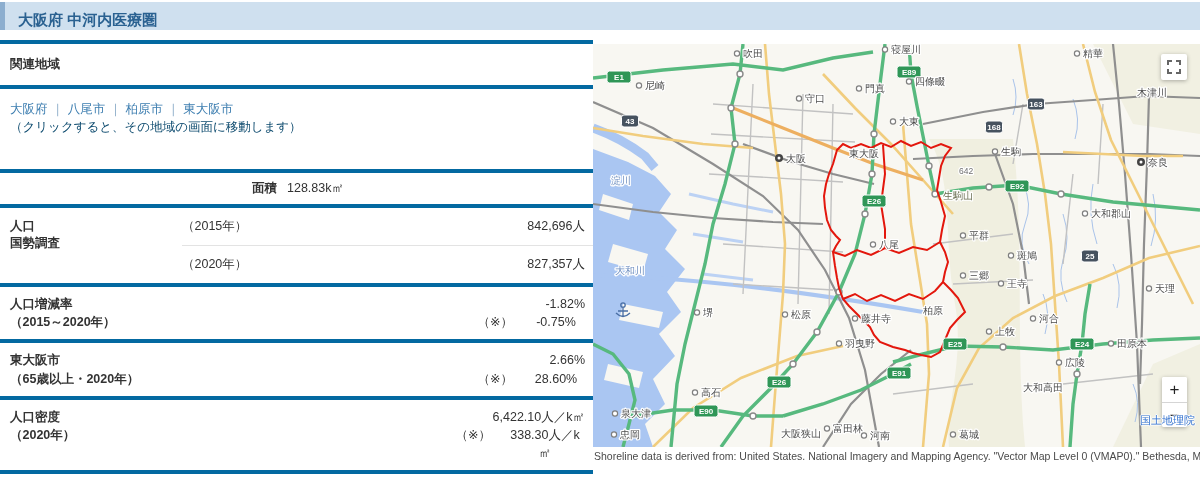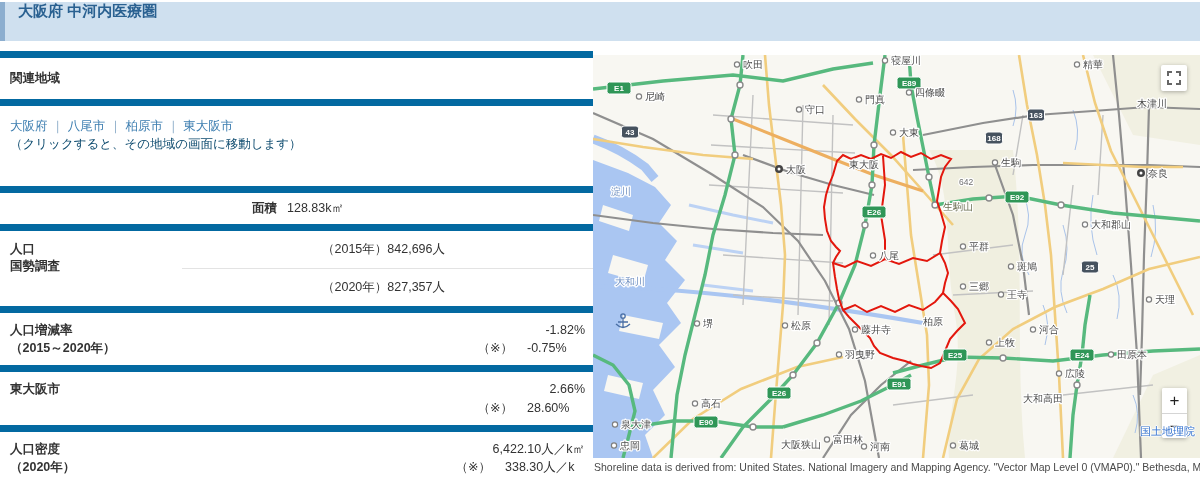--- a/index.html
+++ b/index.html
@@ -5,55 +5,55 @@
   * { box-sizing: border-box; }
   html,body { margin:0; padding:0; }
   body {
     width:1200px; height:479px; overflow:hidden;
     background:#fff; color:#333;
     font-family:"Liberation Sans","DejaVu Sans",sans-serif;
     font-size:12.5px;
   }
   
   .page-header {
-    margin-top:2px; height:39px;
+    margin-top:2px; height:28px;
     background:#cfe0ef; border-left:5px solid #8caecf;
-    display:flex; align-items:flex-start;
+    display:flex; align-items:flex-end;
   }
   .page-header h1 { font-size:15px; font-weight:bold; color:#2a6191; margin:0 0 0 13px; }
 
   
   .content { display:flex; align-items:flex-start; }
   .left-panel { width:593px; margin-top:10px; }
   .map-panel  { width:607px; margin-top:14px; position:relative; }
 
   
-  .row { border-top:7px solid #0369a1; }
+  .row { border-top:4px solid #0369a1; }
   .row-related-label { padding:12px 10px; font-weight:bold; }
   .row-links { padding:11px 10px 33px 10px; line-height:1.45;font-family:Liberation Serif, serif; }
   a.blue { color:#3d7eb0; text-decoration:none; cursor:pointer; }
   .sep { color:#7aa0c0; margin:0 4px; }
   .note { color:#0c4a6e; }
 
   .kv { display:flex; justify-content:center; align-items:flex-start; }
   .kv .label { padding:7px 10px; font-weight:bold; line-height:1.35; }
   .kv .value { padding:7px 7px 7px 0; text-align:right; line-height:1.35; }
 
   .row-census { display:flex; }
   .census-label { width:182px; padding:10px; font-weight:bold; line-height:1.35; }
   .census-sub { flex:1; }
-  .census-sub .sub { display:flex; justify-content:center; padding:10px 8px 10px 0; }
+  .census-sub .sub { display:flex; justify-content:space-between; padding:10px 8px 10px 0; }
   .census-sub .sub + .sub { border-top:1px solid #e3e3e3; }
 
   .row-pct { display:flex; justify-content:space-between; }
   .row-pct .label { padding:8px 10px; font-weight:bold; line-height:1.45; }
   .row-pct .vals { padding:8px 8px 8px 0; text-align:right; line-height:1.45; }
   .cmp { display:flex; justify-content:flex-end; align-items:flex-start; }
   .cmp .mark { margin-right:14px; }
-  .cmp .num { display:inline-block; min-width:58px; max-width:80px; text-align:left; word-break:break-all; }
+  .cmp .num { display:inline-block; min-width:58px; max-width:80px; text-align:center; word-break:break-all; }
 
   .row-footnote { padding:12px 10px; line-height:1.55; }
 
   
   .map-viewport { position:relative; width:607px; height:403px; overflow:hidden; background:#f8f7f2; }
   .map-viewport svg { display:block; }
   .fullscreen-btn {
     position:absolute; top:10px; right:13px; width:26px; height:26px;
     background:#fff; border:0; border-radius:2px; box-shadow:0 1px 4px rgba(0,0,0,.3);
     display:flex; align-items:center; justify-content:center; cursor:pointer; padding:0;
@@ -137,20 +137,21 @@
         <div class="cmp">
           <span class="mark">（※）</span>
           <span class="num">-0.75%</span>
         </div>
       </div>
     </div>
 
     <div class="row row-pct">
       <div class="label">
         <div>東大阪市</div>
+        <div>（65歳以上・2020年）</div>
       </div>
       <div class="vals">
         <div>2.66%</div>
         <div class="cmp">
           <span class="mark">（※）</span>
           <span class="num">28.60%</span>
         </div>
       </div>
     </div>
 

